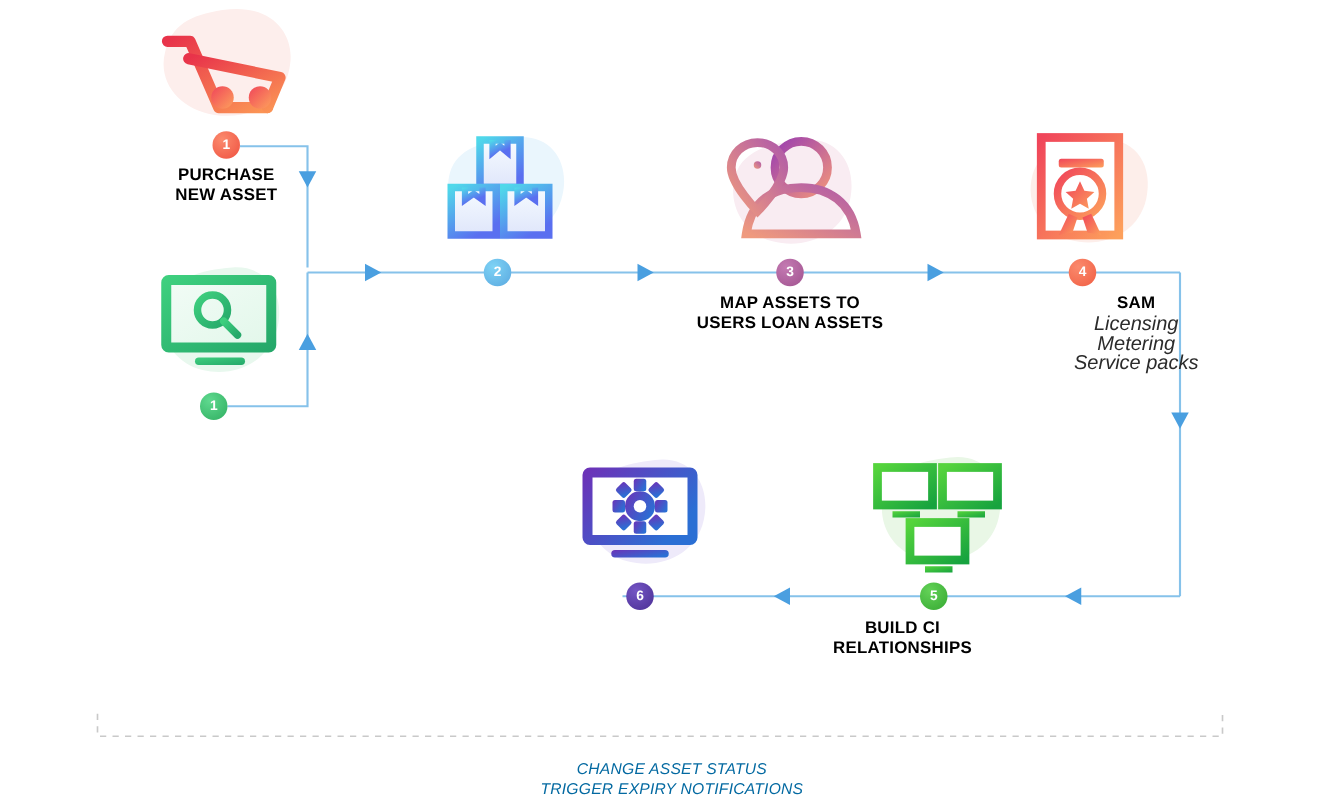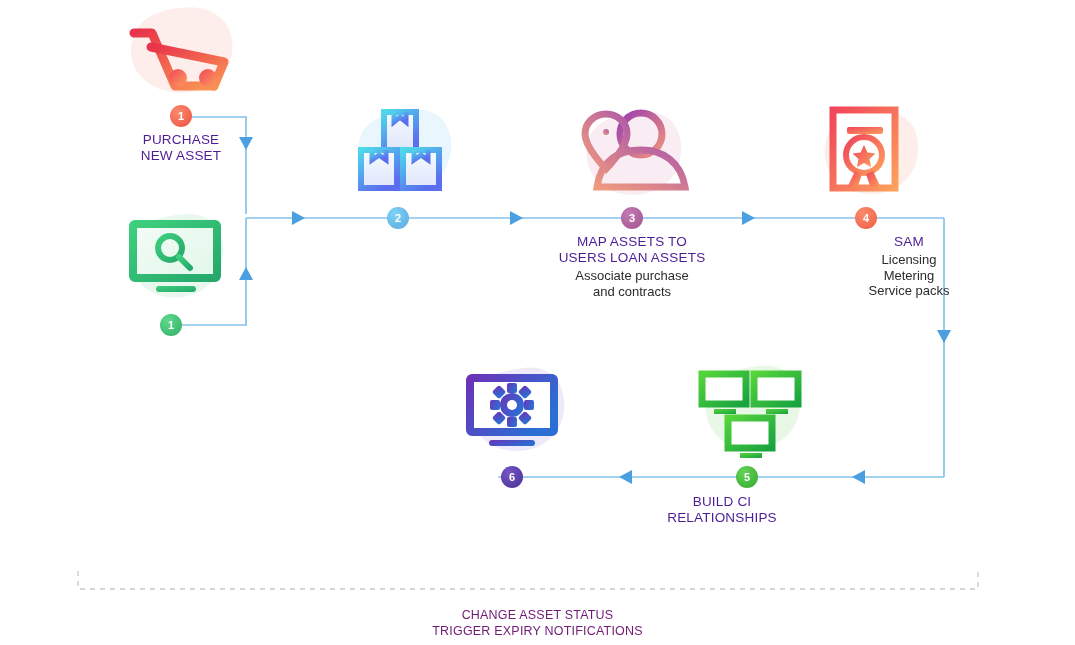--- a/index.html
+++ b/index.html
@@ -13,31 +13,33 @@
 
   .node{position:absolute;text-align:center;}
   .badge{
     position:absolute;width:22px;height:22px;border-radius:50%;
     display:flex;align-items:center;justify-content:center;
     color:#ffffff;font-size:11px;font-weight:bold;line-height:1;
     font-family:"Liberation Sans","DejaVu Sans",sans-serif;
     z-index:5;
   }
   .title{
-    font-weight:normal;font-size:13.5px;line-height:16px;letter-spacing:0.2px;
-    color:#4c1d95;white-space:pre-line;text-transform:uppercase;
+    font-weight:bold;font-size:13.5px;line-height:16px;letter-spacing:0.2px;
+    color:#000000;white-space:pre-line;text-transform:uppercase;
   }
   .sub{
-    font-size:13px;line-height:15.5px;color:#2b2b2b;white-space:pre-line;
+    font-size:16px;line-height:15.5px;color:#2b2b2b;white-space:pre-line;
     margin-top:2px;
+    font-style:italic;
   }
   .bottom-note{
     position:absolute;width:100%;text-align:center;
-    font-size:12.5px;line-height:16px;color:#701a75;white-space:pre-line;
+    font-size:12.5px;line-height:16px;color:#0369a1;white-space:pre-line;
     letter-spacing:0.2px;
+    font-style:italic;
   }
 </style>
 </head>
 <body>
 
 <div id="stage">
 
   <svg class="layer" viewBox="0 0 1075 645">
     <defs>
       <marker id="ar-right" viewBox="0 0 10 10" refX="9" refY="5" markerWidth="7" markerHeight="7" orient="auto">
@@ -224,22 +226,20 @@
   <div class="node" style="left:96px;top:132px;width:170px;">
     <div class="title">PURCHASE
 NEW ASSET</div>
   </div>
 
 
 
   <div class="node" style="left:536px;top:234px;width:192px;">
     <div class="title">MAP ASSETS TO
 USERS LOAN ASSETS</div>
-    <div class="sub">Associate purchase
-and contracts</div>
   </div>
 
   <div class="node" style="left:824px;top:234px;width:170px;">
     <div class="title">SAM</div>
     <div class="sub">Licensing
 Metering
 Service packs</div>
   </div>
 
   <div class="node" style="left:632px;top:494px;width:180px;">

